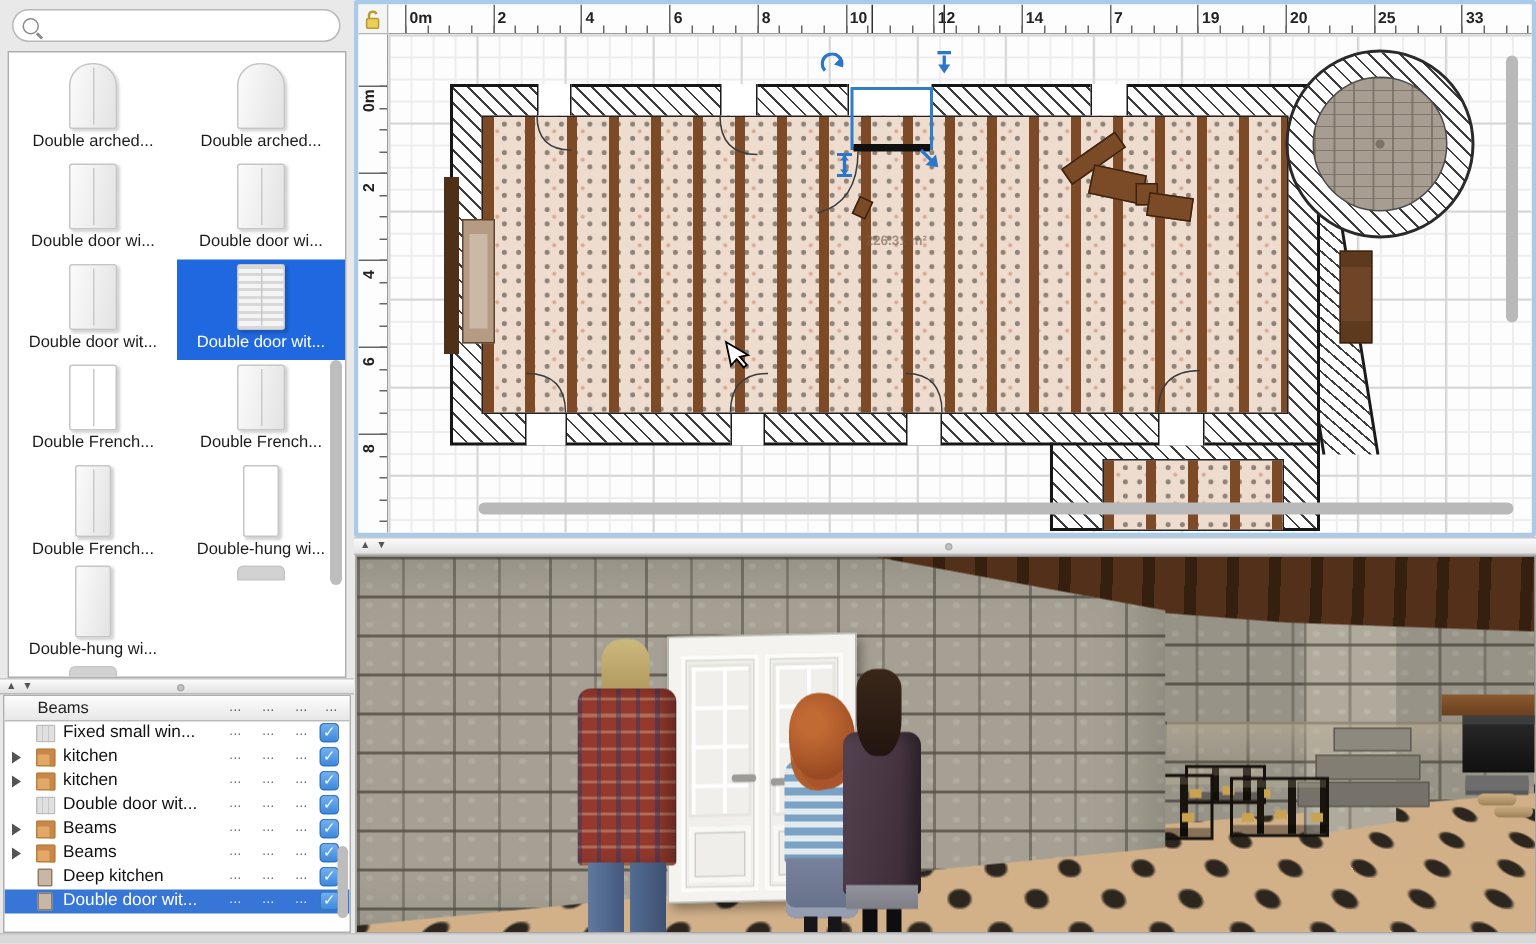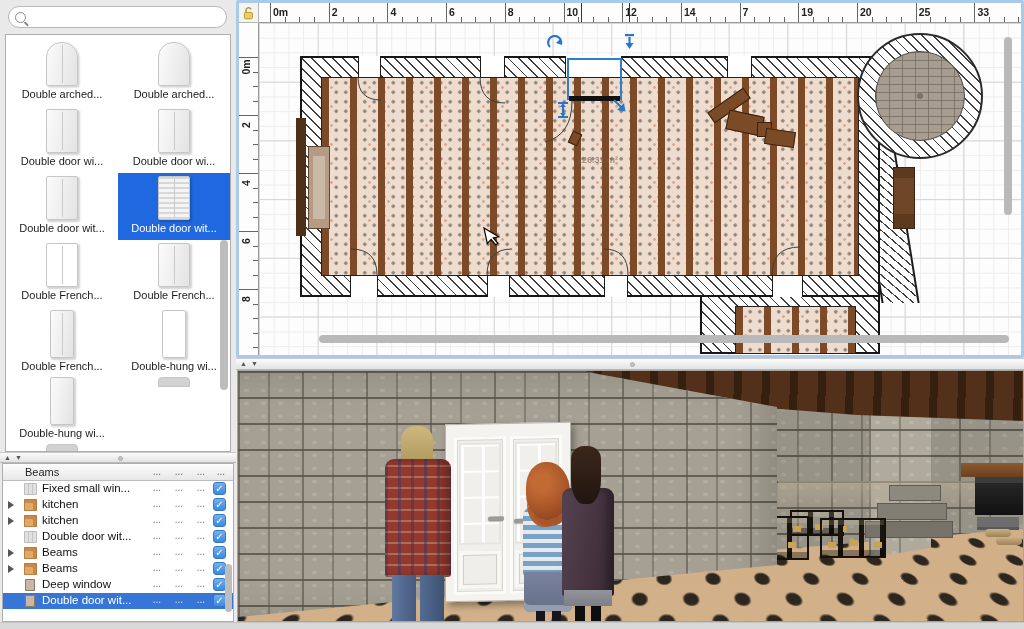--- a/index.html
+++ b/index.html
@@ -308,21 +308,21 @@
             <span class="exp"></span>
             <span class="ficon group"></span>
             <span class="fname">Beams</span>
             <span class="rdots" style="right: 72px;">...</span>
             <span class="rdots" style="right: 50px;">...</span>
             <span class="rdots" style="right: 28px;">...</span>
             <span class="cbox">✓</span>
           </div>
           <div class="frow">
             <span class="ficon door"></span>
-            <span class="fname">Deep window</span>
+            <span class="fname">Deep kitchen</span>
             <span class="rdots" style="right: 72px;">...</span>
             <span class="rdots" style="right: 50px;">...</span>
             <span class="rdots" style="right: 28px;">...</span>
             <span class="cbox">✓</span>
           </div>
           <div class="frow sel">
             <span class="ficon door"></span>
             <span class="fname">Double door wit...</span>
             <span class="rdots" style="right: 72px;">...</span>
             <span class="rdots" style="right: 50px;">...</span>

